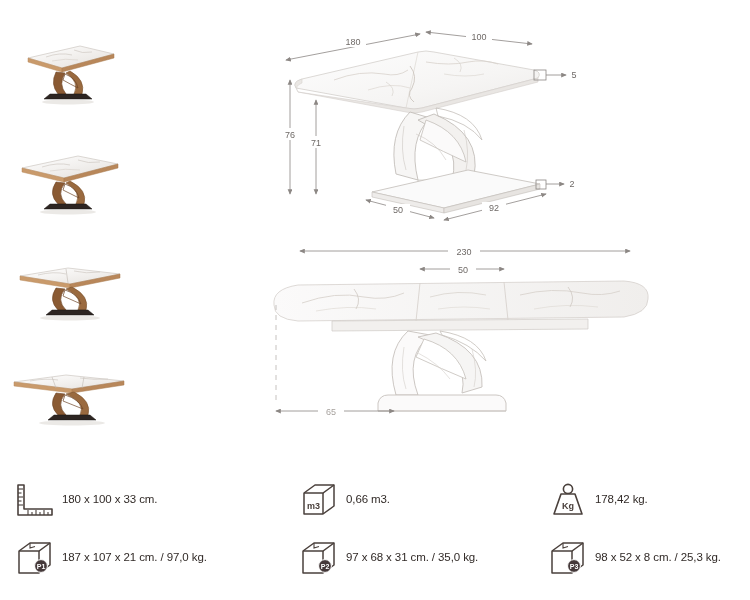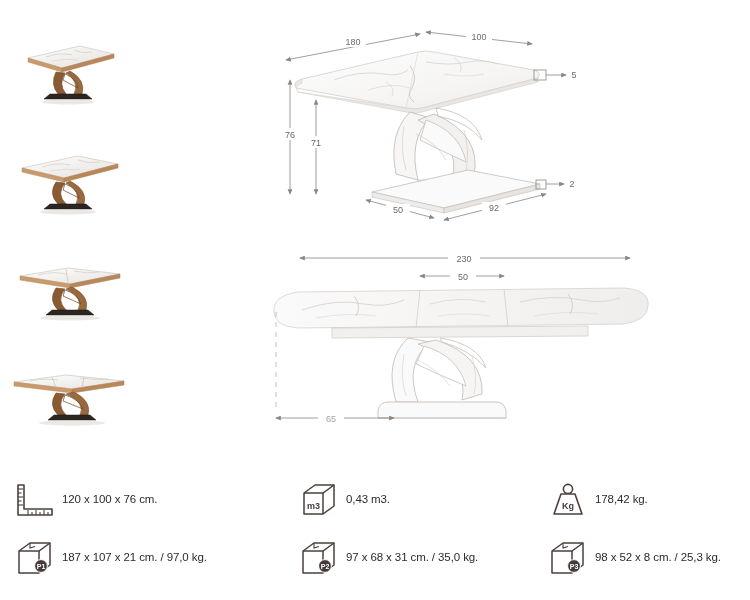--- a/index.html
+++ b/index.html
@@ -40,21 +40,21 @@
   #drawing-iso {
     position: absolute;
     left: 268px;
     top: 22px;
     width: 400px;
     height: 210px;
   }
   #drawing-front {
     position: absolute;
     left: 258px;
-    top: 244px;
+    top: 237px;
     width: 410px;
     height: 195px;
     text-align: center;
   }
 
   
   #specs {
     position: absolute;
     left: 0;
     top: 466px;
@@ -379,31 +379,31 @@
           <line x1="4" y1="22" x2="7.5" y2="22"></line>
           <line x1="4" y1="26" x2="9" y2="26"></line>
           <line x1="14" y1="36" x2="14" y2="31"></line>
           <line x1="18" y1="36" x2="18" y2="33"></line>
           <line x1="22" y1="36" x2="22" y2="31"></line>
           <line x1="26" y1="36" x2="26" y2="33"></line>
           <line x1="30" y1="36" x2="30" y2="31"></line>
           <line x1="34" y1="36" x2="34" y2="33"></line>
         </g>
       </svg>
-      <span class="spec-text">120 x 100 x 76 cm.</span>
+      <span class="spec-text">180 x 100 x 33 cm.</span>
     </div>
 
     <div class="spec-cell spec-col-1">
       <svg class="spec-icon" viewBox="0 0 42 42">
         <path d="M6 14 L17 6 L36 6 L36 27 L25 35 L6 35 Z" fill="#ffffff" stroke="#4a403c" stroke-width="1.5" stroke-linejoin="round"></path>
         <path d="M6 14 L25 14 L36 6" fill="none" stroke="#4a403c" stroke-width="1.5"></path>
         <path d="M25 14 L25 35" fill="none" stroke="#4a403c" stroke-width="1.5"></path>
         <text x="15.5" y="30" font-family="'Liberation Sans',sans-serif" font-size="9" font-weight="bold" fill="#4a403c" text-anchor="middle">m3</text>
       </svg>
-      <span class="spec-text">0,43 m3.</span>
+      <span class="spec-text">0,66 m3.</span>
     </div>
 
     <div class="spec-cell spec-col-2">
       <svg class="spec-icon" viewBox="0 0 42 42">
         <circle cx="21" cy="10" r="4.6" fill="#ffffff" stroke="#4a403c" stroke-width="1.6"></circle>
         <path d="M14 15 L28 15 L35 35 L7 35 Z" fill="#ffffff" stroke="#4a403c" stroke-width="1.6" stroke-linejoin="round"></path>
         <text x="21" y="30" font-family="'Liberation Sans',sans-serif" font-size="9" font-weight="bold" fill="#4a403c" text-anchor="middle">Kg</text>
       </svg>
       <span class="spec-text">178,42 kg.</span>
     </div>

